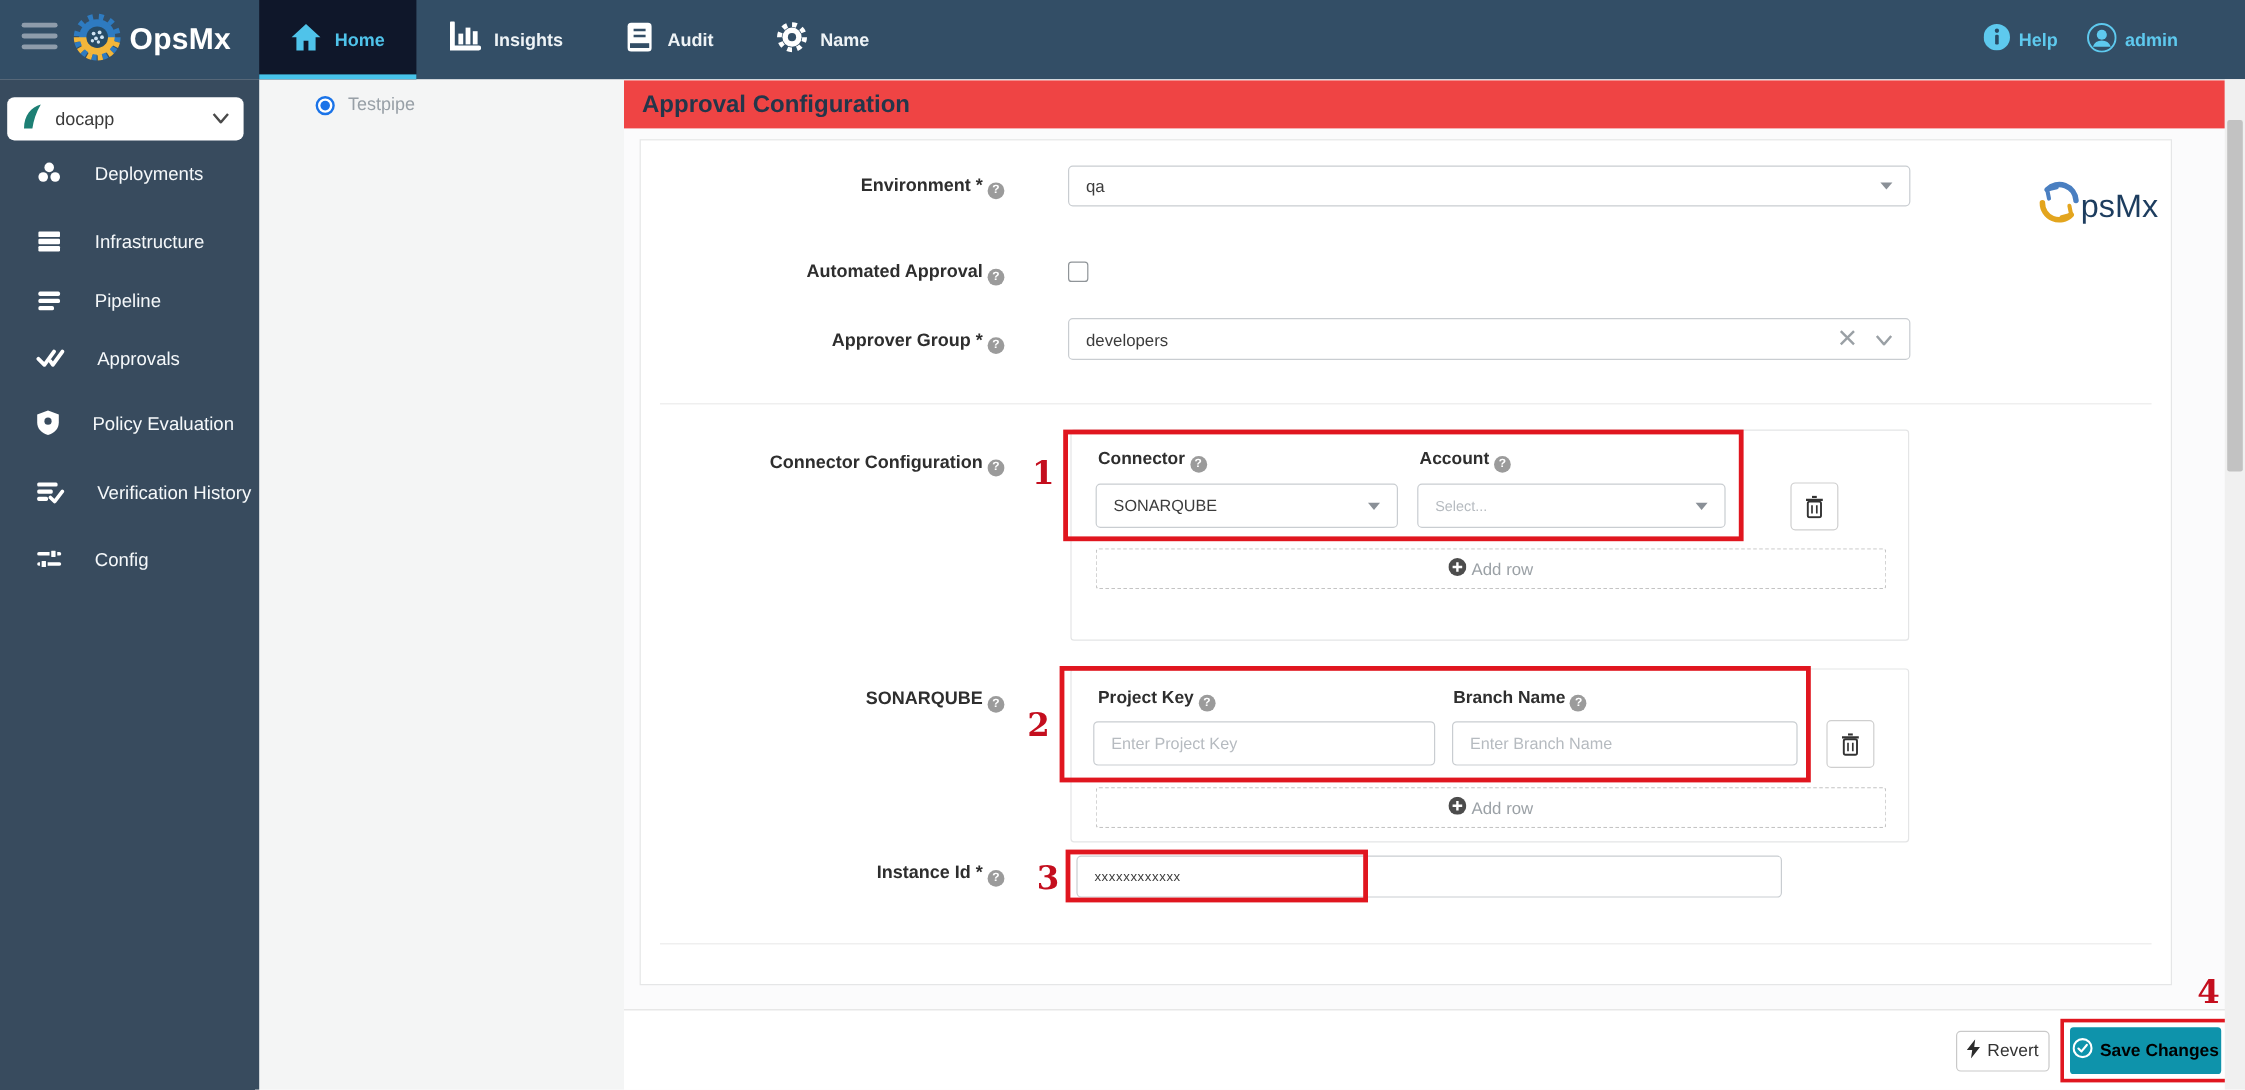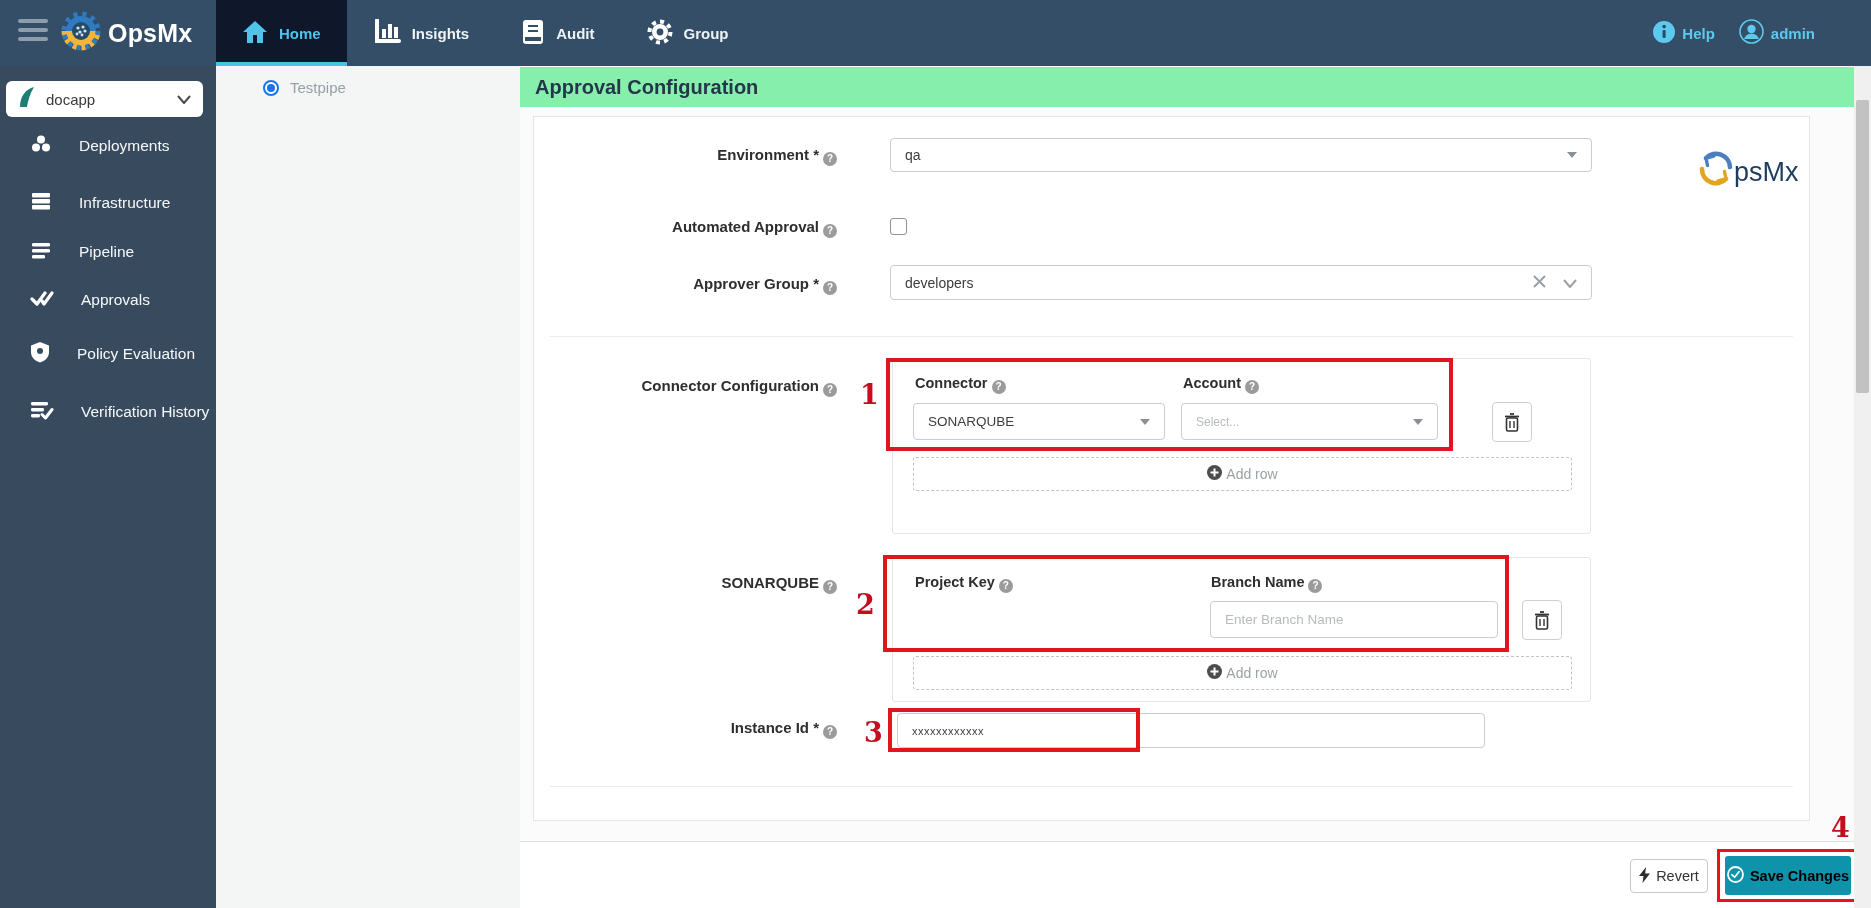--- a/index.html
+++ b/index.html
@@ -27,21 +27,21 @@
   .side-item svg { flex:none; }
   .si-0{top:64px}.si-1{top:121px}.si-2{top:170px}.si-3{top:218px}.si-4{top:272px}.si-5{top:330px}.si-6{top:386px}
   
   .pipe-panel { position:absolute; left:216px; top:66px; width:304px; height:842px; background:#f4f5f5; z-index:3; }
   .pipe-item { position:absolute; left:47px; top:13px; display:flex; align-items:center; gap:11px; cursor:pointer; }
   .radio { width:16px; height:16px; border:2px solid #1a73e8; border-radius:50%; background:#fff; position:relative; }
   .radio::after { content:""; position:absolute; left:2px; top:2px; width:8px; height:8px; background:#1a73e8; border-radius:50%; }
   .pipe-item .pipe-label { color:#98a0a7; font-size:15px; }
   
   .main { position:absolute; left:520px; top:66px; width:1351px; height:842px; background:#fbfbfc; }
-  .page-header { position:absolute; left:0; top:1px; right:17px; height:40px; background:#86efac; display:flex; align-items:center; padding-left:15px; }
+  .page-header { position:absolute; left:0; top:1px; right:17px; height:40px; background:#ef4444; display:flex; align-items:center; padding-left:15px; }
   .page-title { font-size:20px; font-weight:bold; color:#24364a; }
   .card { position:absolute; left:13px; top:50px; width:1277px; height:705px; background:#fff; border:1px solid #e5e6e7; }
   
   .field-label { position:absolute; left:0; width:303px; text-align:right; font-size:15px; font-weight:bold; color:#2e2e2e; line-height:20px; }
   .help-icon { display:inline-block; width:14px; height:14px; background:#9b9b9b; color:#fff; border-radius:50%; font-size:10px; line-height:14px; text-align:center; font-weight:bold; margin-left:4px; vertical-align:-2px; cursor:pointer; }
   
   .tbox { position:absolute; background:#fff; border:1px solid #c9cdd1; border-radius:4px; display:flex; align-items:center; padding:0 14px; font-size:14px; color:#3c3c3c; cursor:pointer; }
   .tbox .flex1 { flex:1; }
   .caret { width:0; height:0; border-left:5px solid transparent; border-right:5px solid transparent; border-top:6px solid #8a9097; }
   .placeholder { color:#b6bbc0; }
@@ -127,21 +127,21 @@
       <span>Audit</span>
     </div>
     <div class="nav-tab">
       <span>
         <svg width="26" height="26" viewBox="0 0 26 26">
           <circle cx="13" cy="13" r="8" fill="#fff"></circle>
           <circle cx="13" cy="13" r="10.5" fill="none" stroke="#fff" stroke-width="4" stroke-dasharray="4 4.2"></circle>
           <circle cx="13" cy="13" r="3.4" fill="#334e66"></circle>
         </svg>
       </span>
-      <span>Group</span>
+      <span>Name</span>
     </div>
   </div>
   <div class="nav-right">
     <div class="nav-util">
       <span>
         <svg width="22" height="22" viewBox="0 0 22 22">
             <circle cx="11" cy="11" r="11" fill="#5ec9ee"></circle>
             <rect x="9.6" y="9" width="3" height="8" rx="1" fill="#274b66"></rect>
             <circle cx="11.1" cy="5.6" r="1.8" fill="#274b66"></circle>
           </svg>
@@ -227,20 +227,31 @@
   <div class="side-item si-5">
     <span>
       <svg width="24" height="20" viewBox="0 0 24 20">
         <rect x="1" y="2" width="17" height="3.4" rx="1.3" fill="#fff"></rect>
         <rect x="1" y="8" width="13" height="3.4" rx="1.3" fill="#fff"></rect>
         <rect x="1" y="14" width="9" height="3.4" rx="1.3" fill="#fff"></rect>
         <polyline points="12,14.5 15.5,18 22,9.5" fill="none" stroke="#fff" stroke-width="3" stroke-linecap="round" stroke-linejoin="round"></polyline>
       </svg>
     </span>
     <span>Verification History</span>
+  </div>
+  <div class="side-item si-6">
+    <span>
+      <svg width="22" height="20" viewBox="0 0 22 20">
+        <rect x="1" y="4" width="20" height="3" rx="1.4" fill="#fff"></rect>
+          <rect x="12" y="2.2" width="5" height="6.6" rx="1" fill="#fff" stroke="#384b5e" stroke-width="1.4"></rect>
+        <rect x="1" y="12.5" width="20" height="3" rx="1.4" fill="#fff"></rect>
+          <rect x="4" y="10.7" width="5" height="6.6" rx="1" fill="#fff" stroke="#384b5e" stroke-width="1.4"></rect>
+      </svg>
+    </span>
+    <span>Config</span>
   </div>
 </div>
 
 <div class="pipe-panel">
   <div class="pipe-item">
     <span class="radio"></span>
     <span class="pipe-label">Testpipe</span>
   </div>
 </div>
 
@@ -336,20 +347,23 @@
     <div class="field-label" style="top:456px">
       <span>SONARQUBE</span><span class="help-icon">?</span>
     </div>
     <div class="tbl" style="top:440px; height:145px;">
       <div class="col-label" style="left:22px; top:16px;">
         <span>Project Key</span><span class="help-icon">?</span>
       </div>
       <div class="col-label" style="left:318px; top:16px;">
         <span>Branch Name</span><span class="help-icon">?</span>
       </div>
+      <div class="tbox" style="left:18px; top:43px; width:285px; height:37px; font-size:13.5px;">
+        <span class="flex1 placeholder">Enter Project Key</span>
+      </div>
       <div class="tbox" style="left:317px; top:43px; width:288px; height:37px; font-size:13.5px;">
         <span class="flex1 placeholder">Enter Branch Name</span>
       </div>
       <div class="trash-btn" style="left:629px; top:42px;">
         <svg width="16" height="19" viewBox="0 0 16 19">
           <rect x="2.5" y="5" width="11" height="13" rx="1.5" fill="none" stroke="#333" stroke-width="1.6"></rect>
           <line x1="1" y1="3.5" x2="15" y2="3.5" stroke="#333" stroke-width="1.8"></line>
           <line x1="6" y1="1" x2="10" y2="1" stroke="#333" stroke-width="1.8"></line>
           <line x1="6" y1="8" x2="6" y2="15" stroke="#333" stroke-width="1.4"></line>
           <line x1="10" y1="8" x2="10" y2="15" stroke="#333" stroke-width="1.4"></line>

